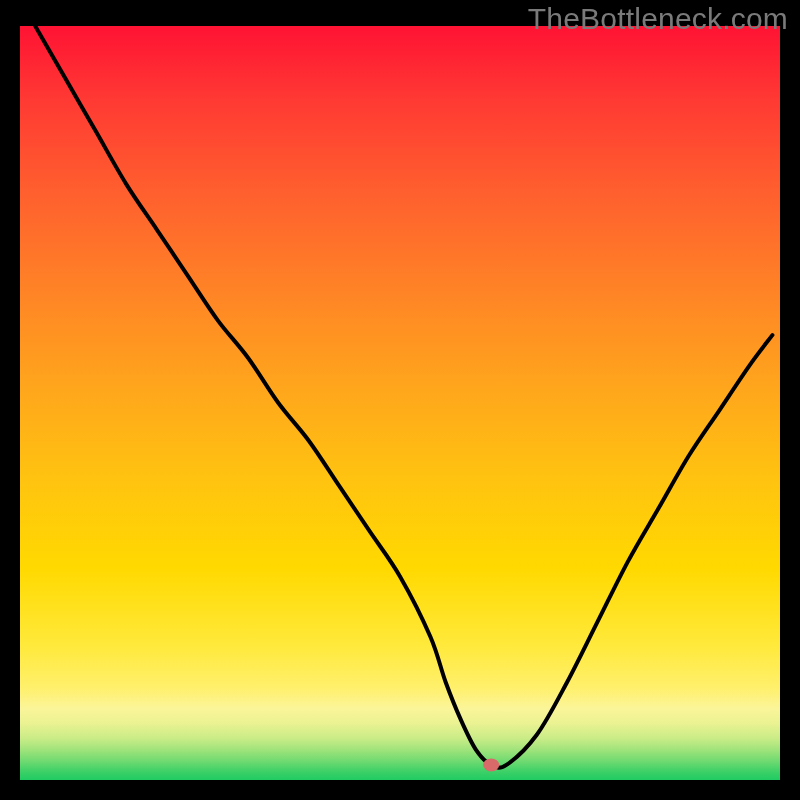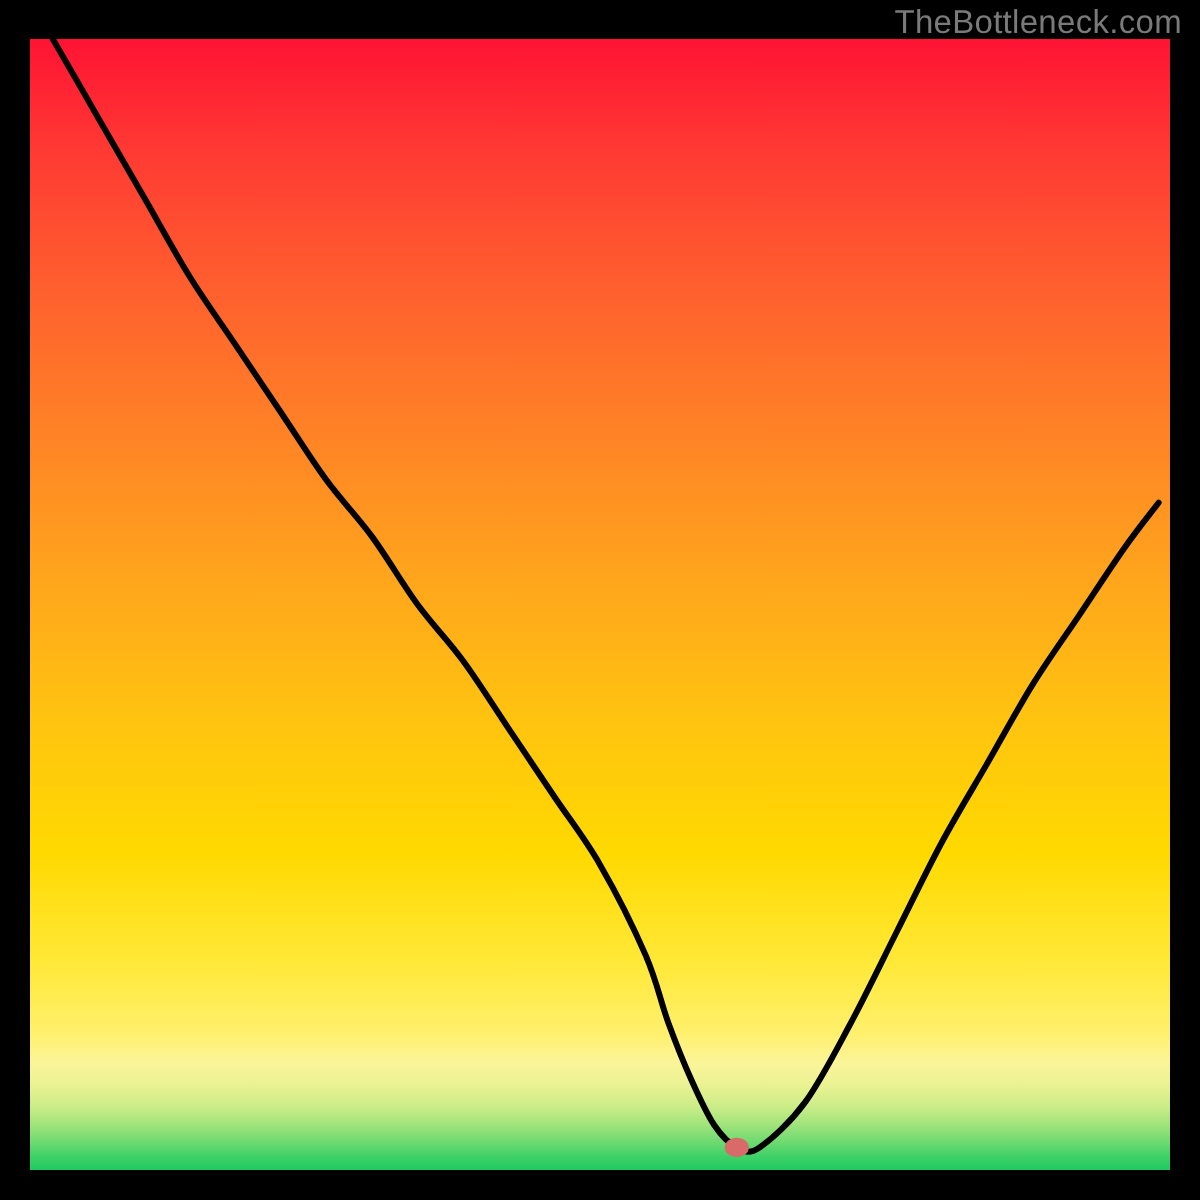--- a/index.html
+++ b/index.html
@@ -14,21 +14,21 @@
   .chart-container {
     position: relative;
     width: 800px;
     height: 800px;
   }
   .watermark {
     position: absolute;
     top: 2px;
     right: 12px;
     color: #7a7a7a;
-    font-size: 22px;
+    font-size: 30px;
     font-weight: 500;
     letter-spacing: 0.2px;
     z-index: 5;
     user-select: none;
   }
   svg {
     display: block;
   }
 </style>
 </head>

